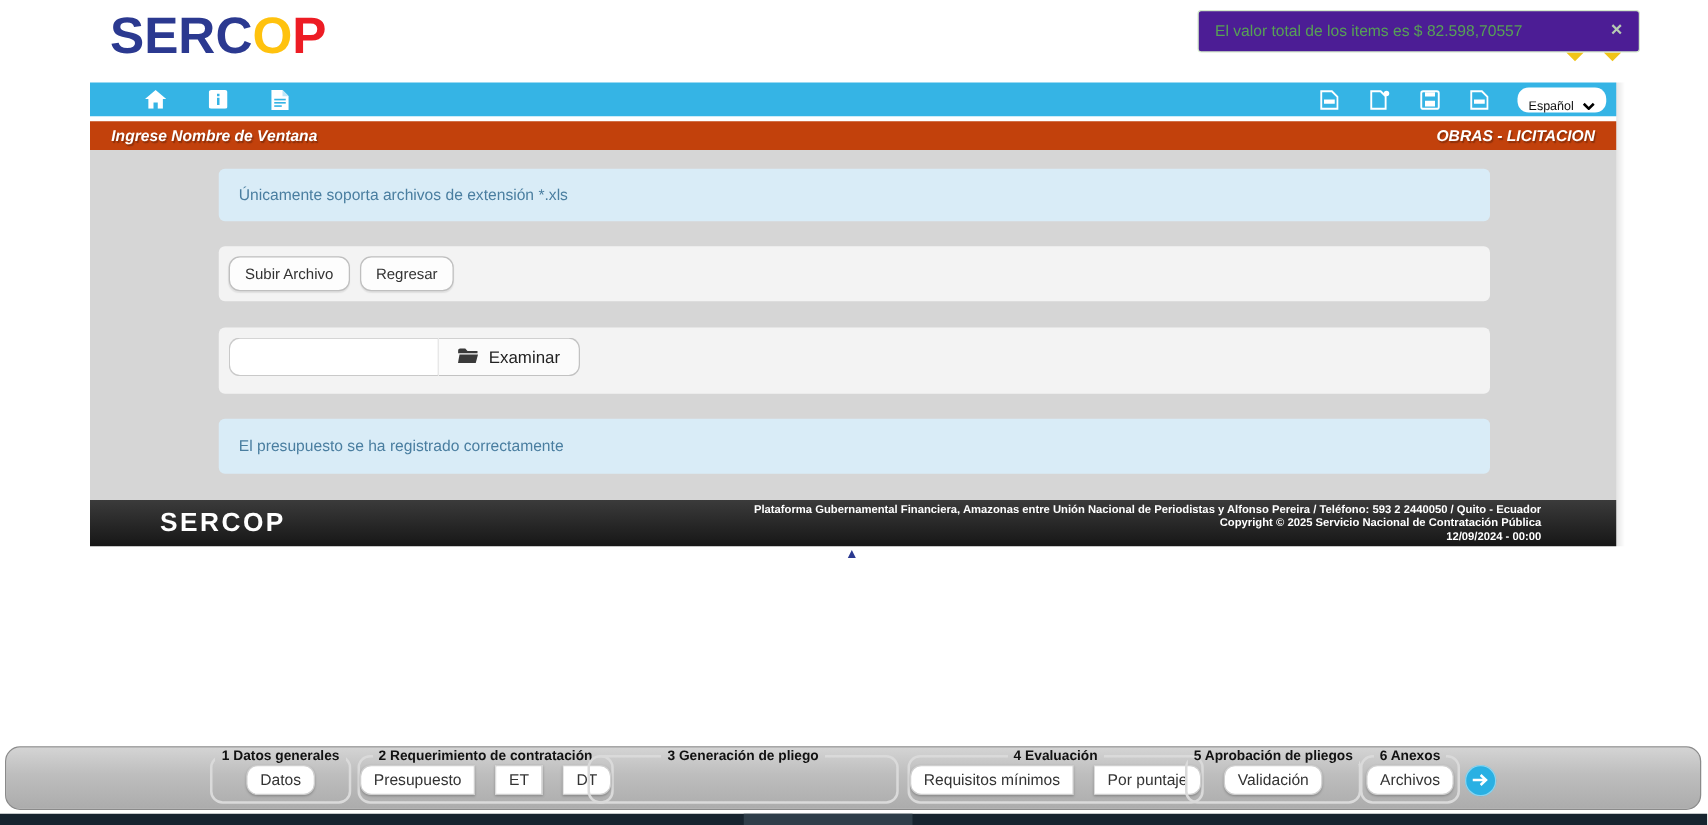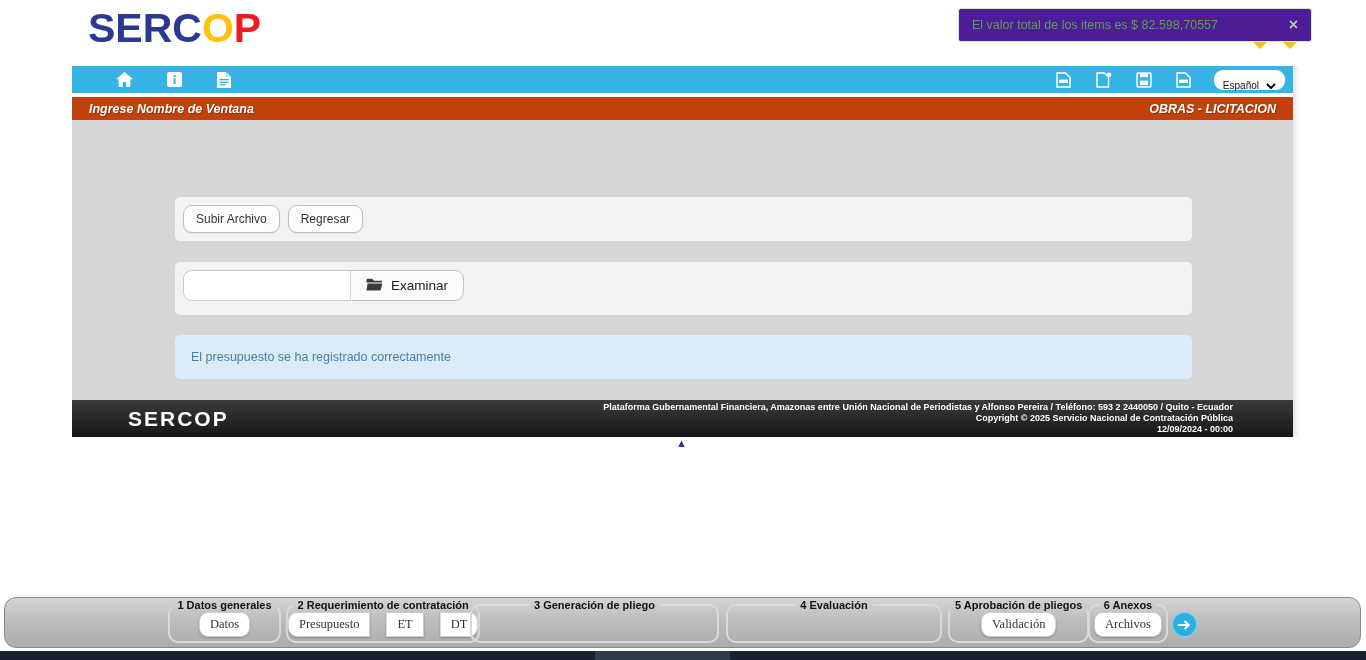--- a/index.html
+++ b/index.html
@@ -71,21 +71,21 @@
   .wizard { position:absolute; left:4px; top:597px; width:1357px; height:51px;
             background:linear-gradient(#d4d4d4, #bdbdbd 45%, #acacac);
             border:1px solid #8a8a8a; border-radius:12px; }
   .wizard fieldset { position:absolute; top:1px; height:44px; margin:0; padding:0;
                      border:2px solid #dadada; border-radius:10px; }
   .wizard legend { font-size:11px; font-weight:bold; color:#111; padding:0 5px;
                    margin:0 auto; white-space:nowrap; }
   .seg { display:flex; justify-content:center; margin-top:1px; }
   .wbtn { background:#fff; border:1px solid #cfcfcf; padding:4px 10px; font-size:12.5px; color:#333;
           cursor:pointer; box-shadow:0 1px 2px rgba(0,0,0,0.25); white-space:nowrap;
-          font-family:Liberation Serif, serif; }
+          font-family:Liberation Sans, sans-serif; }
   .seg .wbtn + .wbtn { border-left:1px solid #dcdcdc; margin-left:16px; }
   .seg .wbtn:first-child { border-radius:9px 0 0 9px; }
   .seg .wbtn:last-child { border-radius:0 9px 9px 0; }
   .seg .wbtn:only-child { border-radius:9px; }
   .g1 { left:163px; width:113px; }
   .g2 { left:281px; width:175px; }
   .g3 { left:465px; width:249px; }
   .g4 { left:721px; width:216px; }
   .g5 { left:943px; width:136px; }
   .g6 { left:1083px; width:80px; }
@@ -174,20 +174,23 @@
       </span>
     </div>
   </div>
 
   <div class="titlebar">
     <span>Ingrese Nombre de Ventana</span>
     <span>OBRAS - LICITACION</span>
   </div>
 
   <div class="content">
+    <div class="notice notice-top">
+      <span>Únicamente soporta archivos de extensión *.xls</span>
+    </div>
 
     <div class="panel panel-buttons">
       <button class="btn">Subir Archivo</button>
       <button class="btn">Regresar</button>
     </div>
 
     <div class="panel panel-file">
       <div class="file-box">
         <input class="file-input" type="text" value="" style="">
         <button class="browse-btn">
@@ -235,20 +238,24 @@
         <button class="wbtn">DT</button>
       </div>
     </fieldset>
 
     <fieldset class="g3">
       <legend>3 Generación de pliego</legend>
     </fieldset>
 
     <fieldset class="g4">
       <legend>4 Evaluación</legend>
+      <div class="seg">
+        <button class="wbtn">Requisitos mínimos</button>
+        <button class="wbtn">Por puntaje</button>
+      </div>
     </fieldset>
 
     <fieldset class="g5">
       <legend>5 Aprobación de pliegos</legend>
       <div class="seg">
         <button class="wbtn">Validación</button>
       </div>
     </fieldset>
 
     <fieldset class="g6">

